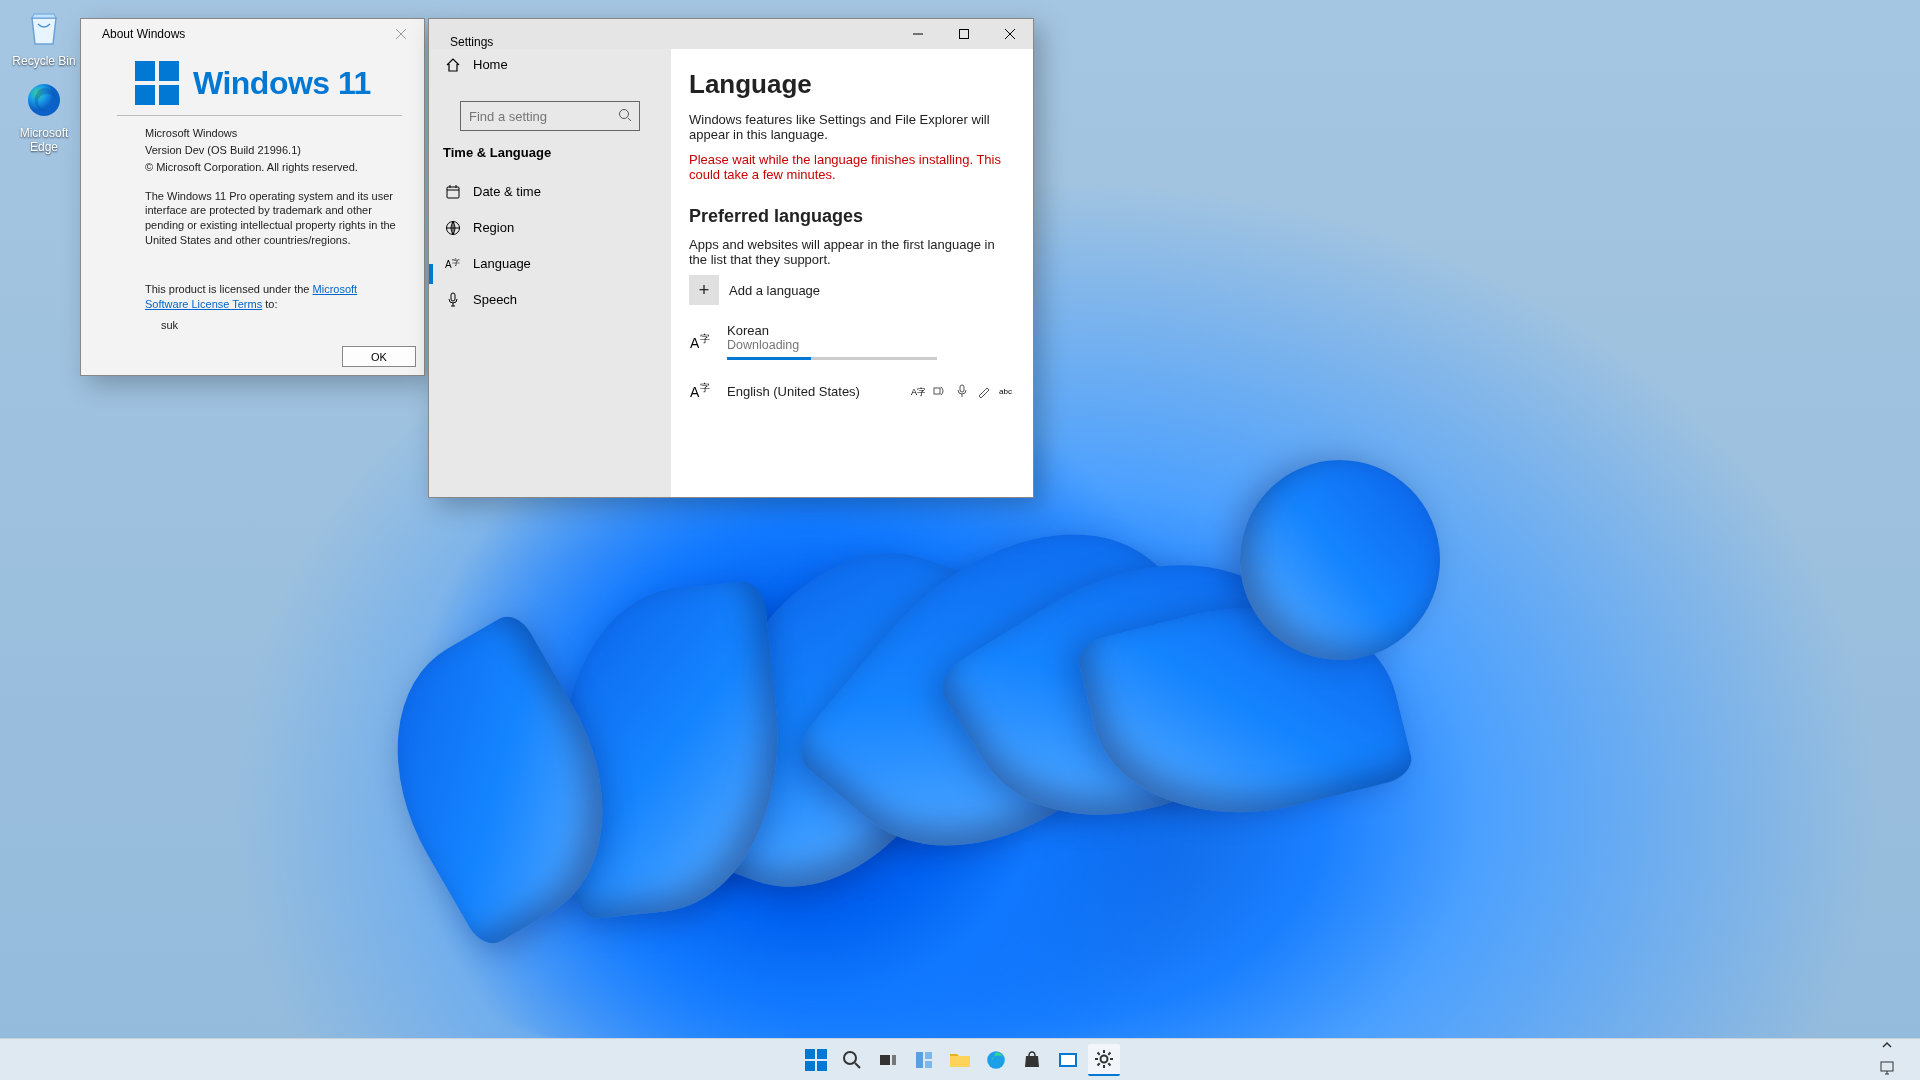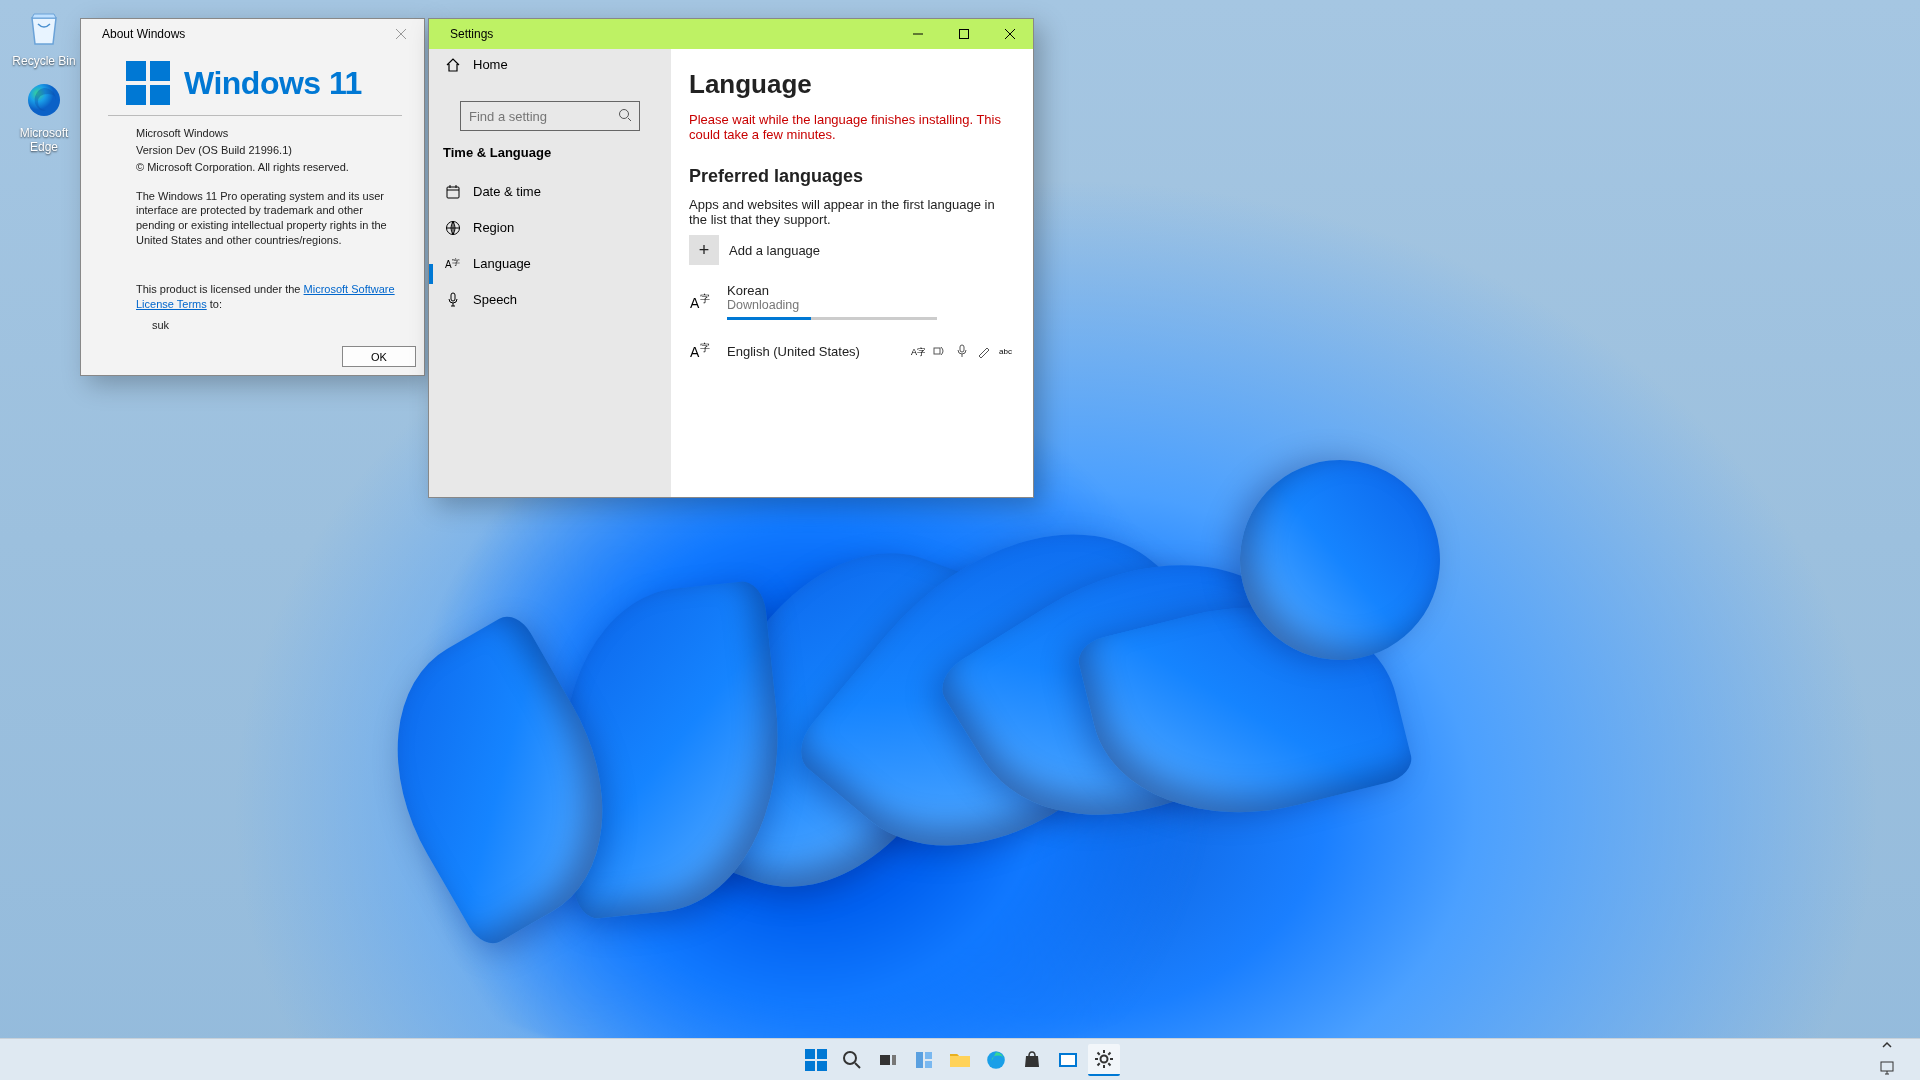--- a/index.html
+++ b/index.html
@@ -10,33 +10,33 @@
 
 .desktop-icon { position: absolute; width: 78px; text-align: center; color: #fff; font-size: 12px; text-shadow: 0 1px 2px rgba(0,0,0,.7); cursor: pointer; }
 .desktop-icon .ico { width: 44px; height: 44px; margin: 0 auto 4px; display: flex; align-items: center; justify-content: center; }
 
 .window { position: absolute; background: #f0f0f0; border: 1px solid #888; box-shadow: 8px 8px 24px rgba(0,0,0,.25); }
 .titlebar { height: 30px; display: flex; align-items: center; font-size: 12px; padding-left: 21px; color: #000; }
 .titlebar .spacer { flex: 1; }
 .titlebar .ctl { width: 46px; height: 30px; display: flex; align-items: center; justify-content: center; cursor: pointer; }
 
 #about { left: 80px; top: 18px; width: 345px; background: #f3f3f3; }
-#about .body { padding: 8px 22px 6px 27px; font-size: 11px; color: #222; }
+#about .body { padding: 8px 22px 6px 36px; font-size: 11px; color: #222; }
 .logorow { display: flex; align-items: center; gap: 14px; margin: 4px 0 10px 18px; }
 .winlogo { width: 44px; height: 44px; display: grid; grid-template: 1fr 1fr / 1fr 1fr; gap: 4px; }
 .winlogo div { background: #0078d4; }
 .wintext { font-size: 32px; font-weight: 600; color: #0078d4; letter-spacing: -0.5px; }
 #about hr { border: none; border-top: 1px solid #bbb; margin: 6px 0 10px; }
 #about p { margin-bottom: 2px; line-height: 1.35; }
 #about a { color: #0066cc; text-decoration: underline; }
 .okrow { text-align: right; padding: 6px 8px 8px; }
 .okrow button { width: 74px; height: 21px; font-size: 11px; background: #fdfdfd; border: 1px solid #888; cursor: pointer; }
 
 #settings { left: 428px; top: 18px; width: 606px; height: 480px; background: #fff; display: flex; flex-direction: column; }
-#settings .titlebar { background: #bef264; }
+#settings .titlebar { background: #e5e5e5; align-items: flex-end; }
 .settings-body { flex: 1; display: flex; overflow: hidden; }
 .sidepane { width: 242px; background: #e8e8e8; padding: 8px 14px 0 14px; font-size: 13px; color: #000; }
 .navitem { display: flex; gap: 12px; height: 36px; padding-left: 2px; cursor: pointer; position: relative; }
 .navitem.active::before { content: ""; position: absolute; left: -14px; top: 8px; bottom: 8px; width: 4px; background: #0078d4; }
 .navicon { width: 16px; height: 16px; display: flex; align-items: center; justify-content: center; }
 .searchwrap { margin: 8px 17px 14px; }
 .searchwrap input { width: 100%; height: 30px; border: 1px solid #666; background: transparent; padding: 0 28px 0 8px; font-size: 13px; }
 .searchwrap { position: relative; }
 .searchwrap .sicon { position: absolute; right: 8px; top: 7px; }
 .cathdr { font-weight: 600; font-size: 13px; margin: 2px 0 14px; }
@@ -215,20 +215,21 @@
             <svg width="16" height="16" viewBox="0 0 16 16">
               <rect x="6" y="1" width="4" height="8" rx="2" fill="none" stroke="#000"></rect>
               <path d="M4 7 A4 4 0 0 0 12 7 M8 11 V14 M6 14 H10" fill="none" stroke="#000"></path>
             </svg>
           </span>
         <span>Speech</span>
       </div>
     </div>
     <div class="mainpane">
       <h1>Language</h1>
+      <p>Windows features like Settings and File Explorer will appear in this language.</p>
       <p class="warn">Please wait while the language finishes installing. This could take a few minutes.</p>
       <h2>Preferred languages</h2>
       <p>Apps and websites will appear in the first language in the list that they support.</p>
       <div class="addlang">
         <div class="plusbox">+</div>
         <span>Add a language</span>
       </div>
       <div class="langrow">
         <div class="langicon">
             <svg width="24" height="24" viewBox="0 0 24 24">

